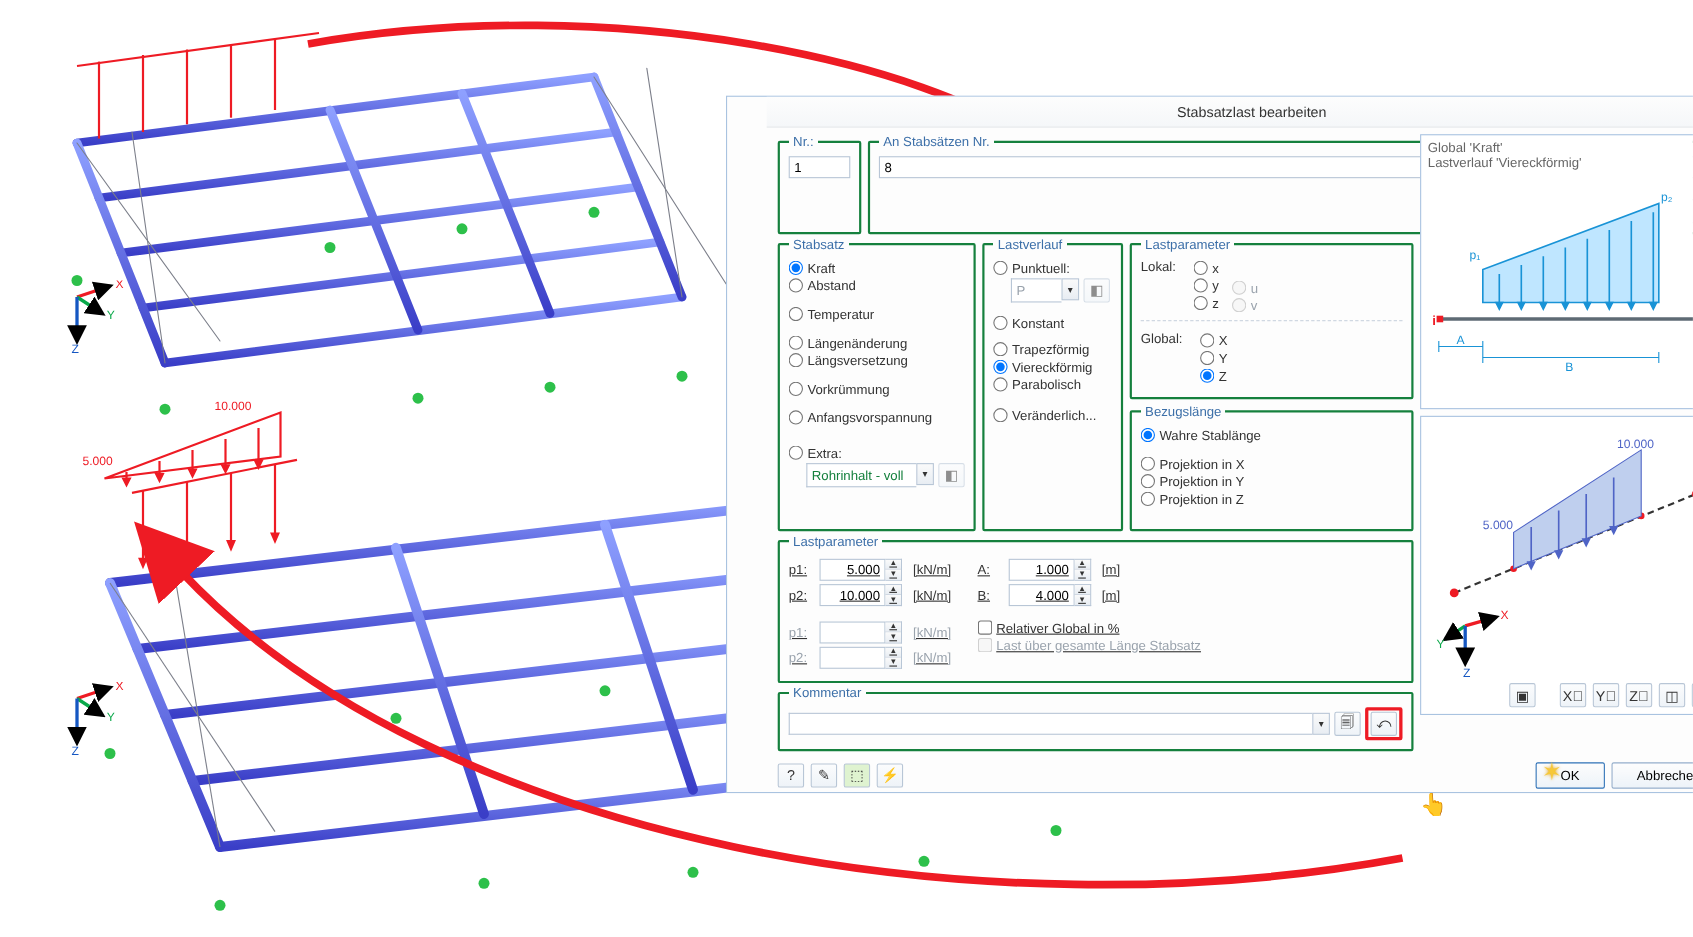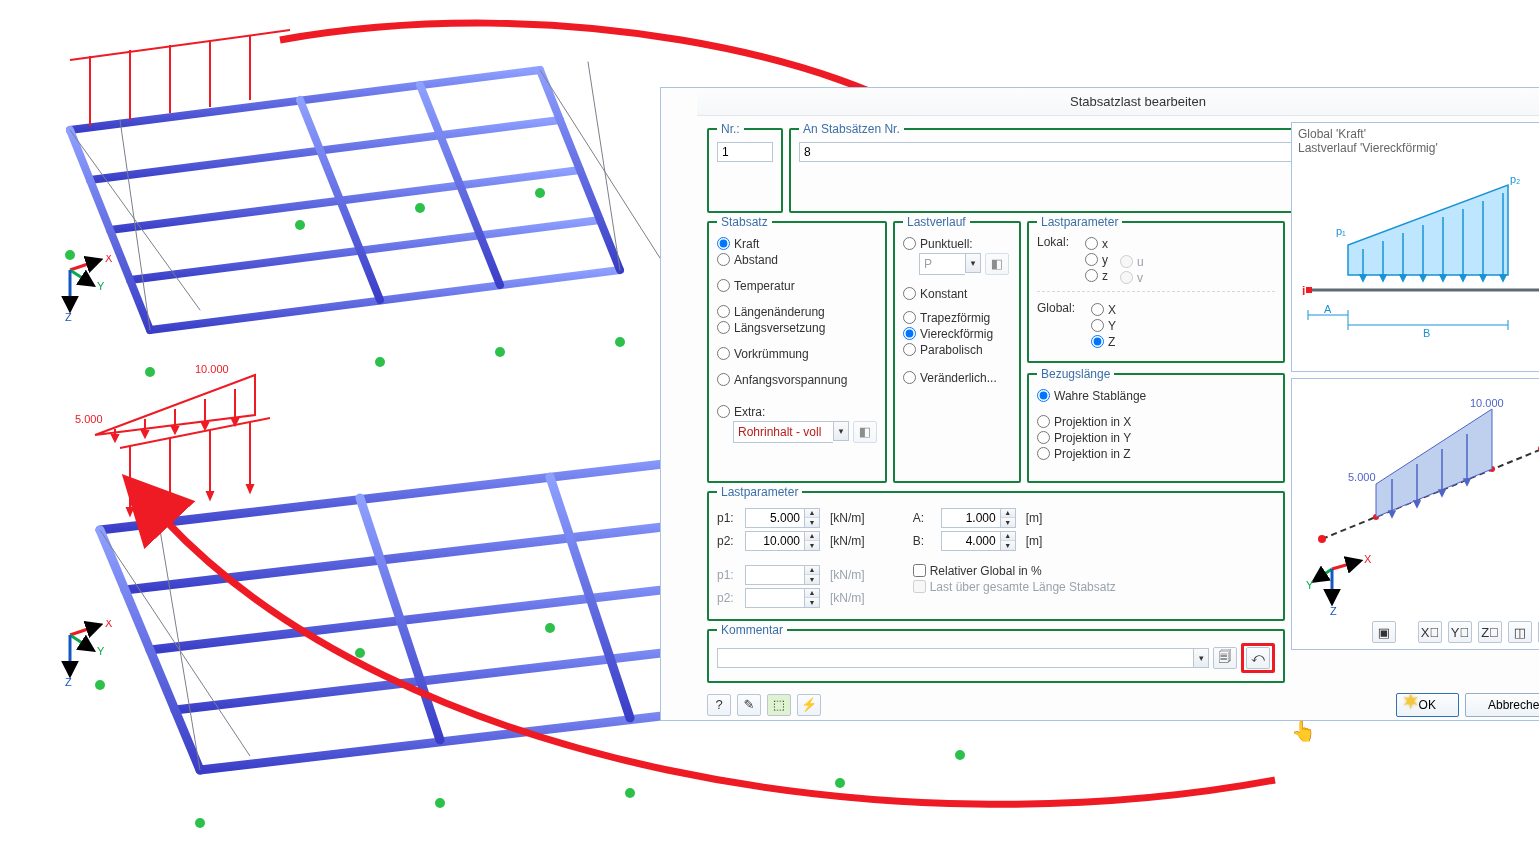--- a/index.html
+++ b/index.html
@@ -321,21 +321,21 @@
         <label class="radio-row">
             <input type="radio" name="la" style="">
             <span>Anfangsvorspannung</span>
           </label>
         <div style="height:14px;"></div>
         <label class="radio-row">
             <input type="radio" name="la" style="">
             <span>Extra:</span>
           </label>
         <div class="combo" style="margin-left:16px;">
-          <input disabled="" class="textin" style="width: 100px; color: #b91c1c;" value="Rohrinhalt - voll">
+          <input disabled="" class="textin" style="width: 100px; color: #15803d;" value="Rohrinhalt - voll">
           <div class="car">▾</div>
           <span class="icon-btn disabled" style="margin-left:4px;">◧</span>
         </div>
       </fieldset>
 
       <fieldset style="width:128px; height:268px;">
         <legend>Lastverlauf</legend>
         <label class="radio-row">
             <input type="radio" name="lv" style="">
             <span>Punktuell:</span>
@@ -483,21 +483,21 @@
         <span class="icon-btn">X⃣</span>
         <span class="icon-btn">Y⃣</span>
         <span class="icon-btn">Z⃣</span>
         <span class="icon-btn">◫</span>
         <span class="icon-btn">🔍</span>
       </div>
     </div>
 
     <fieldset style="margin-right:284px;">
       <legend>Lastparameter</legend>
-      <div style="display:flex; gap:48px;">
+      <div style="display:flex; gap:24px;text-decoration:underline;">
         <div>
           <div class="kv">
               <span class="lab">p1:</span>
             <span class="num-field">
                 <input class="textin" value="5.000" style="">
                 <span class="spinbtns">
                   <span class="sp">▲</span>
                   <span class="sp">▼</span>
                 </span>
               </span>

